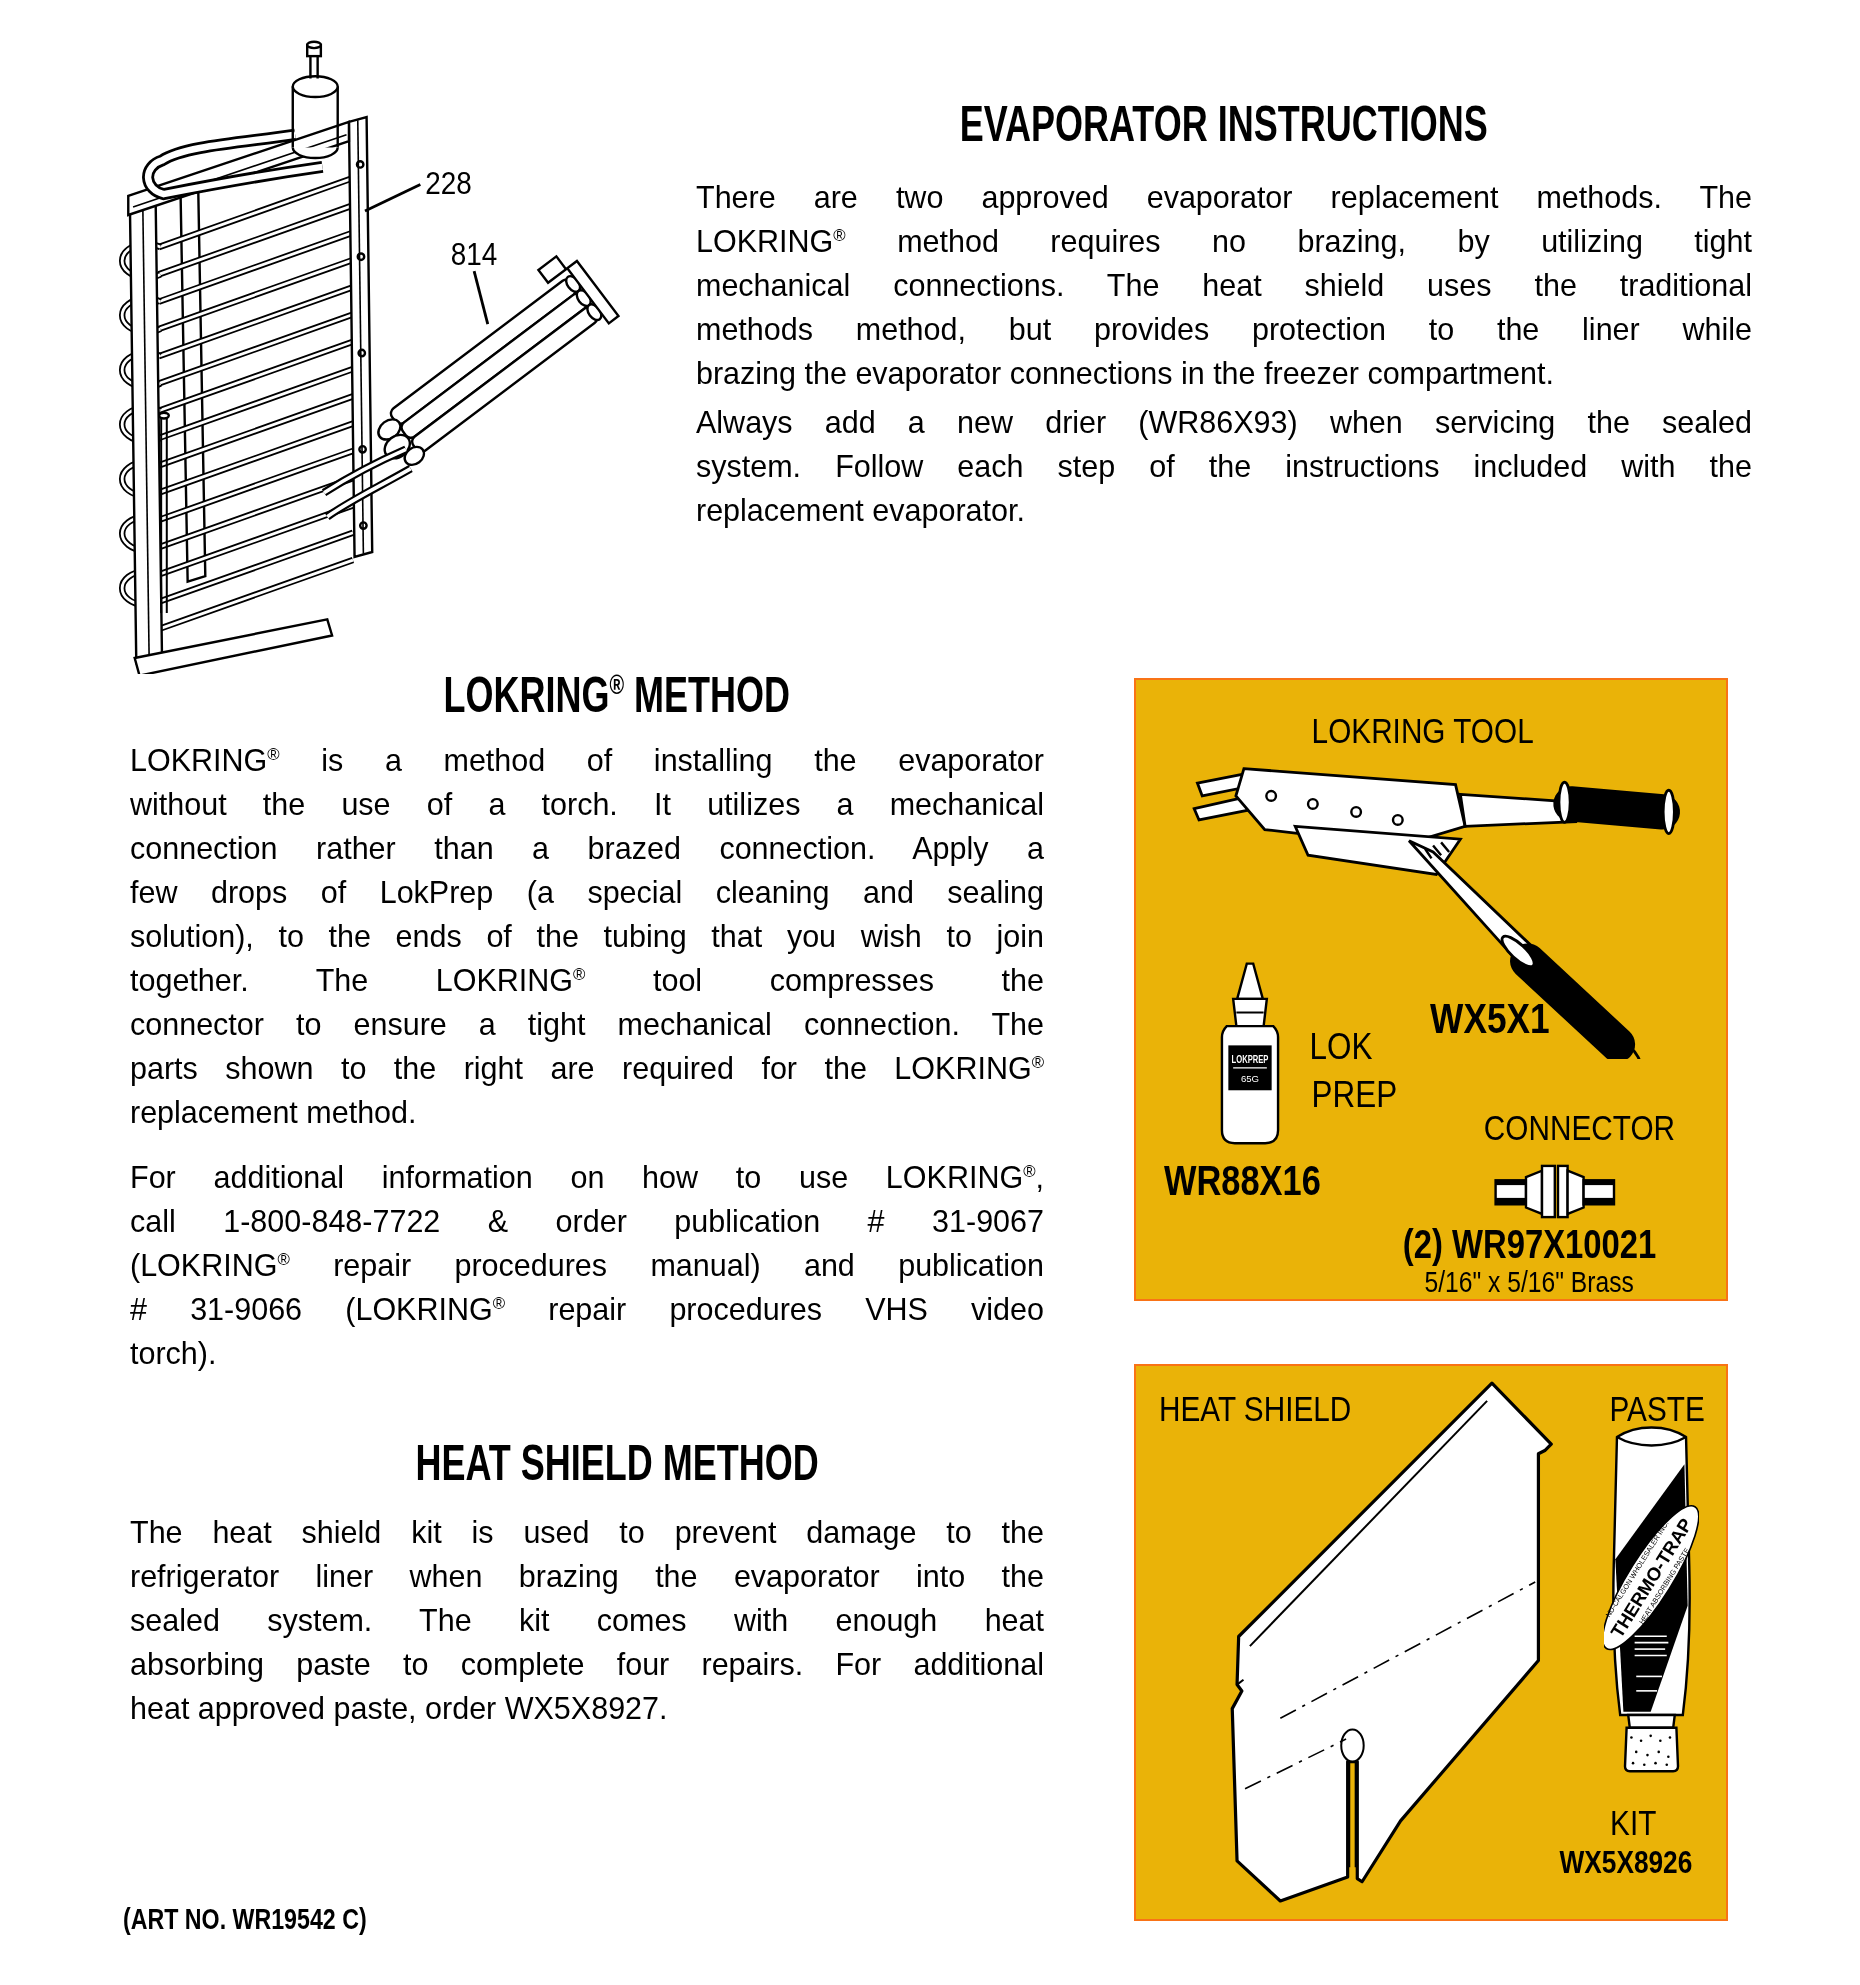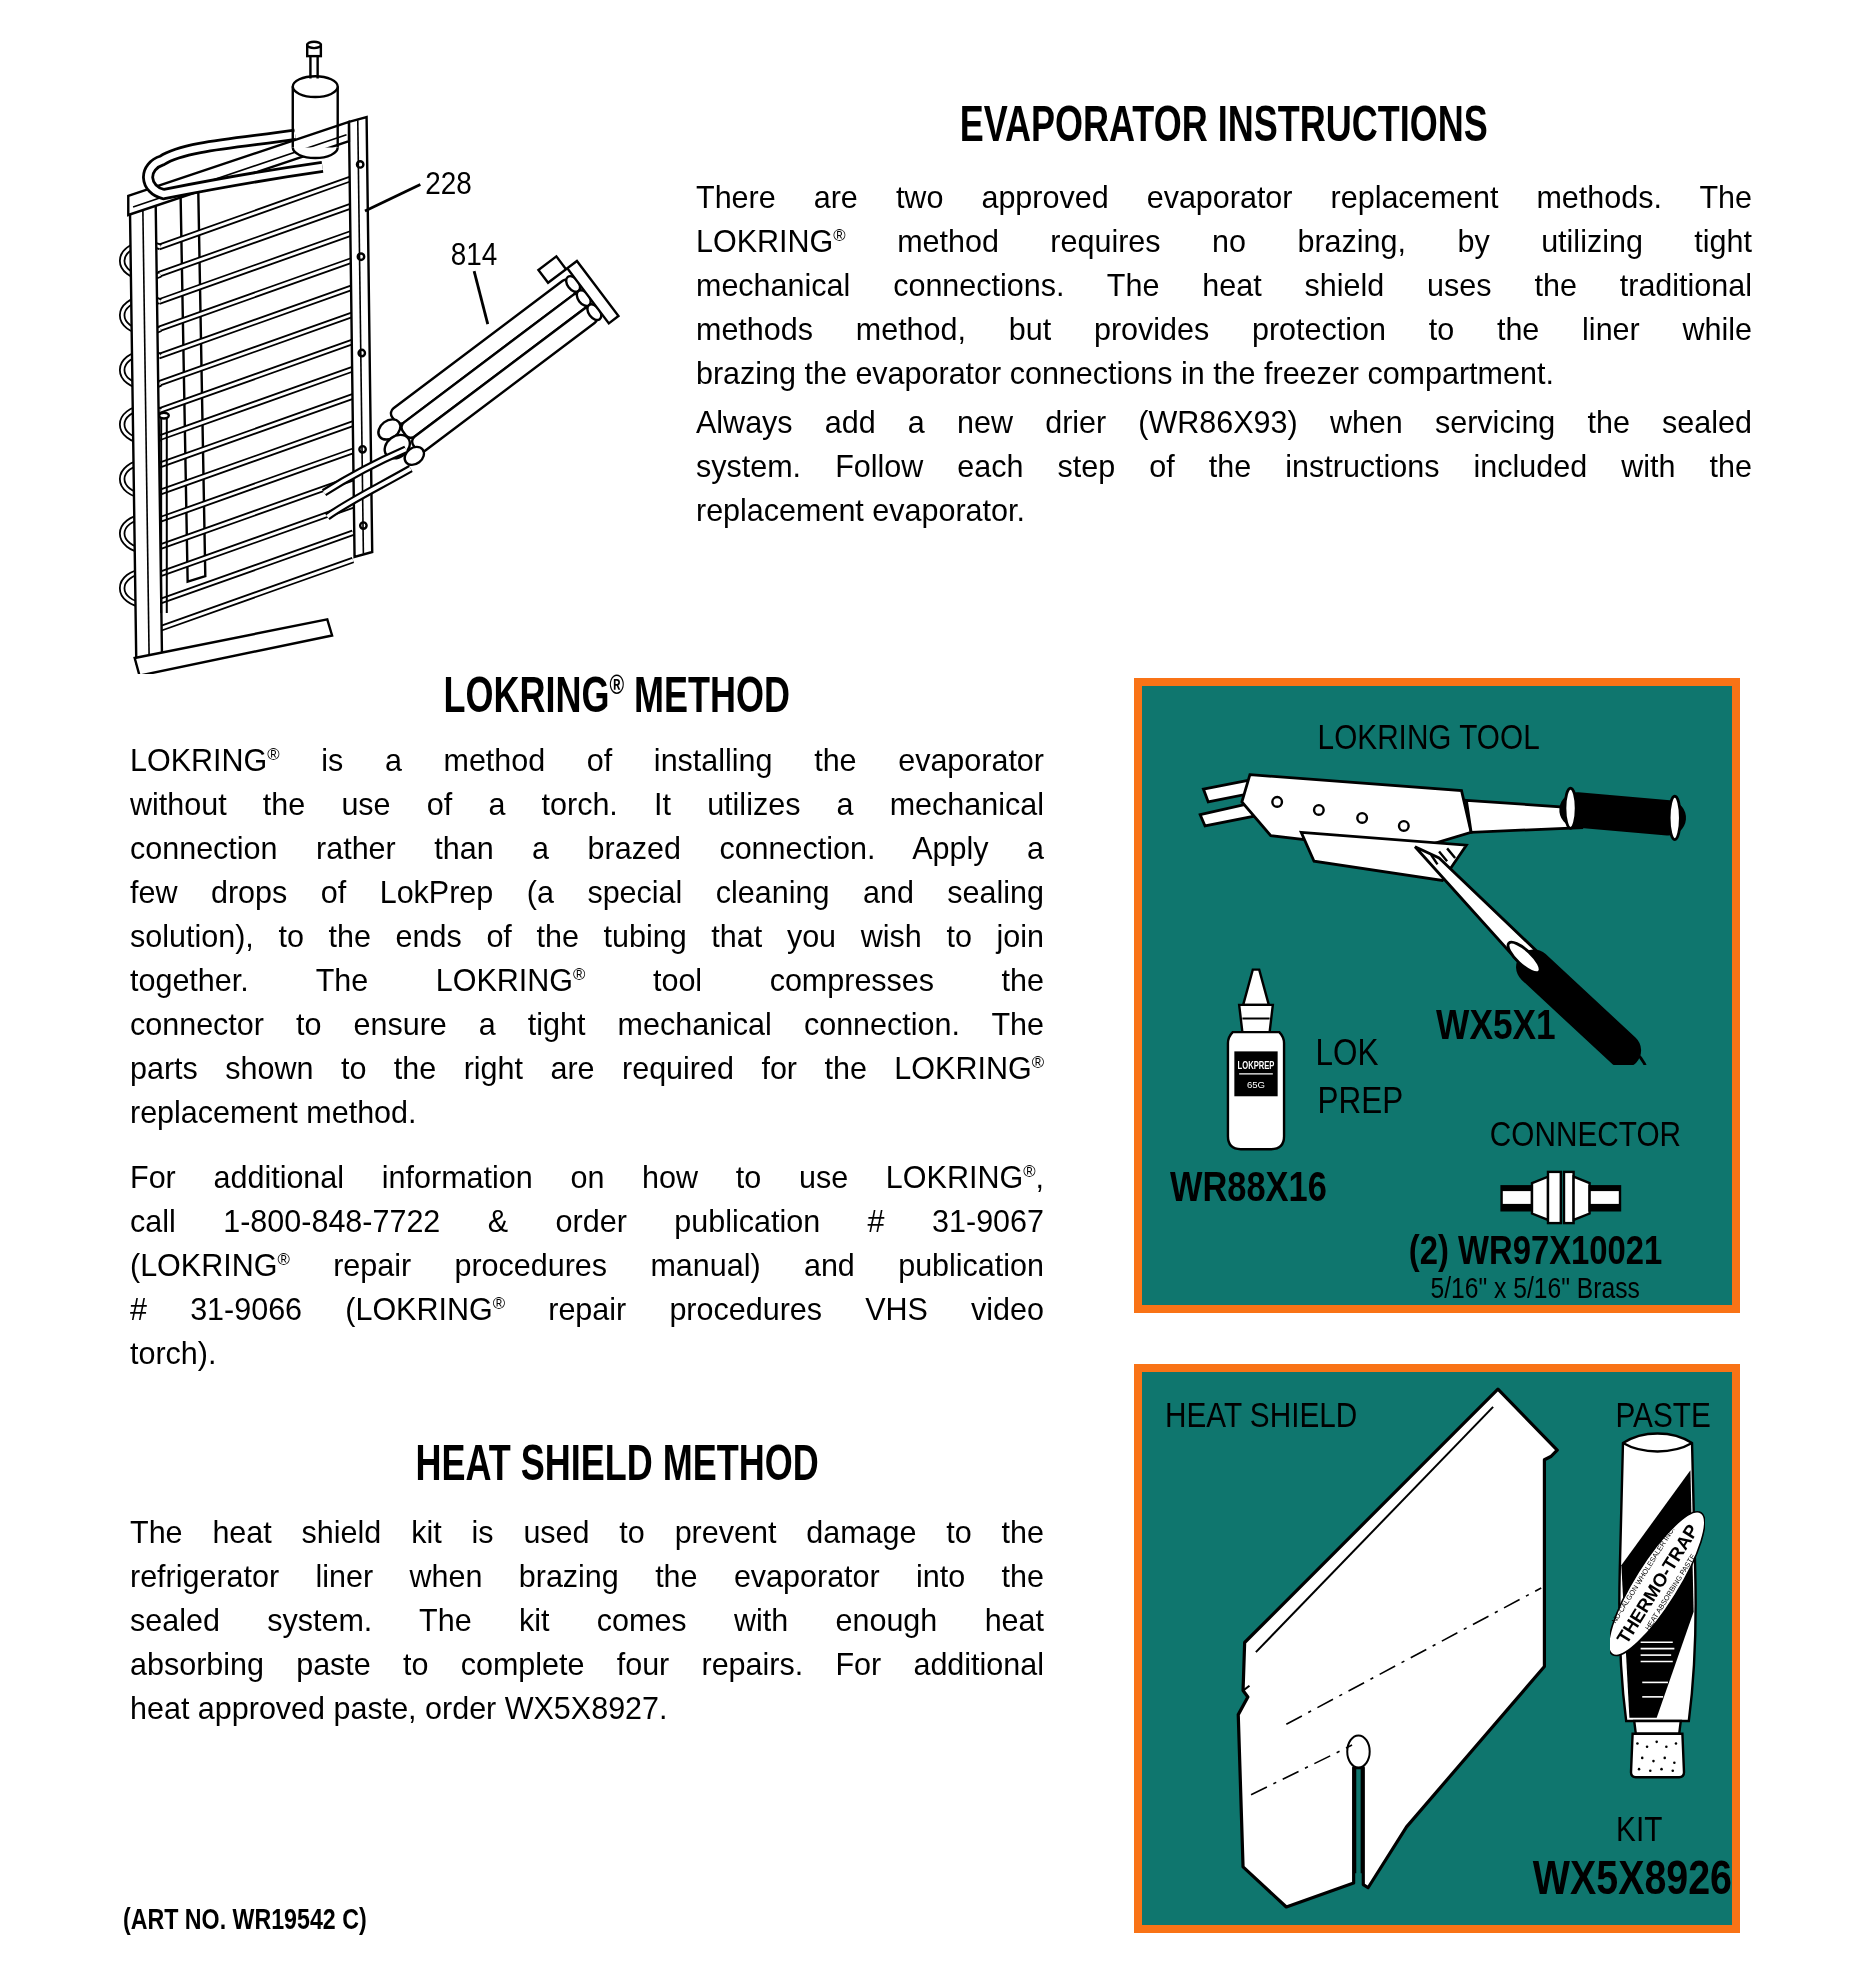--- a/index.html
+++ b/index.html
@@ -10,21 +10,21 @@
   .bodytext{font-size:30.5px;line-height:44px;}
   .tline{text-align:justify;text-align-last:justify;white-space:normal;}
   .tline.last{text-align-last:left;}
   .headline{font-weight:bold;font-size:50px;line-height:51px;text-align:center;white-space:nowrap;}
   .condH{display:inline-block;transform:scaleX(.72);transform-origin:50% 50%;}
   .cond{display:inline-block;transform:scaleX(.82);transform-origin:50% 50%;}
   .cond2{display:inline-block;transform:scaleX(.85);transform-origin:50% 50%;}
   .condL{display:inline-block;transform:scaleX(.8);transform-origin:0 50%;}
   sup.reg{font-size:.55em;vertical-align:super;line-height:0;}
   
-  .pbox{position:absolute;border:8px solid #f97316;background:#0f766e;}
+  .pbox{position:absolute;border:2px solid #f97316;background:#eab308;}
   .boxlabel{font-size:35px;line-height:40px;white-space:nowrap;}
   .partnum{font-weight:bold;white-space:nowrap;}
   .center{text-align:center;}
   .artno{font-weight:bold;font-size:29px;white-space:nowrap;}
   svg{display:block;}
 </style>
 </head>
 <body>
 
 <div class="page">
@@ -295,19 +295,19 @@
             <circle cx="50" cy="428" r="1.6"></circle>
             <circle cx="64" cy="426" r="1.6"></circle>
             <circle cx="78" cy="428" r="1.6"></circle>
         </g>
       </svg>
     </div>
 
     <div class="abs boxlabel center" style="left:401px;top:437px;width:192px;">
       <span class="cond2">KIT</span>
     </div>
-    <div class="abs partnum center" style="left:369px;top:478px;width:241px;font-size:48px;">
+    <div class="abs partnum center" style="left:369px;top:478px;width:241px;font-size:32px;">
       <span class="cond">WX5X8926</span>
     </div>
   </div>
 
 </div>
 
 
 </body></html>

